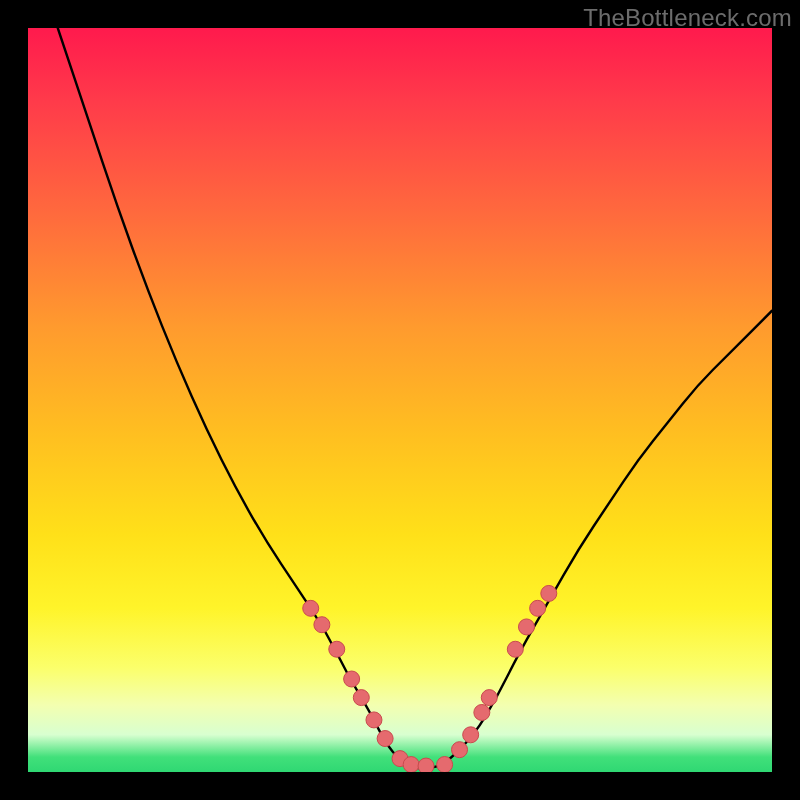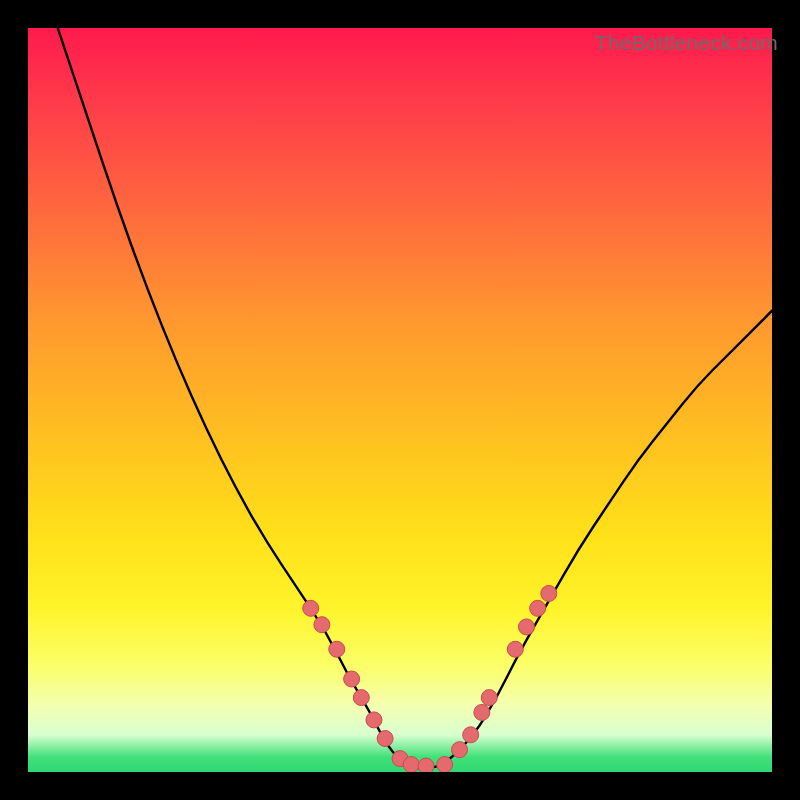--- a/index.html
+++ b/index.html
@@ -36,26 +36,25 @@
       #fbff6b 86%,
       #f3ffb0 91%,
       #d8ffd0 95%,
       #41e07a 98%,
       #2fd873 100%
     );
   }
   .watermark {
     position: absolute;
     top: 4px;
-    right: 22px;
+    right: 8px;
     color: #6c6c6c;
-    font-size: 21px;
+    font-size: 24px;
     letter-spacing: 0.2px;
     user-select: none;
-    margin-top: 27px;
   }
   svg {
     position: absolute;
     left: 0;
     top: 0;
   }
 </style>
 </head>
 <body>
 

